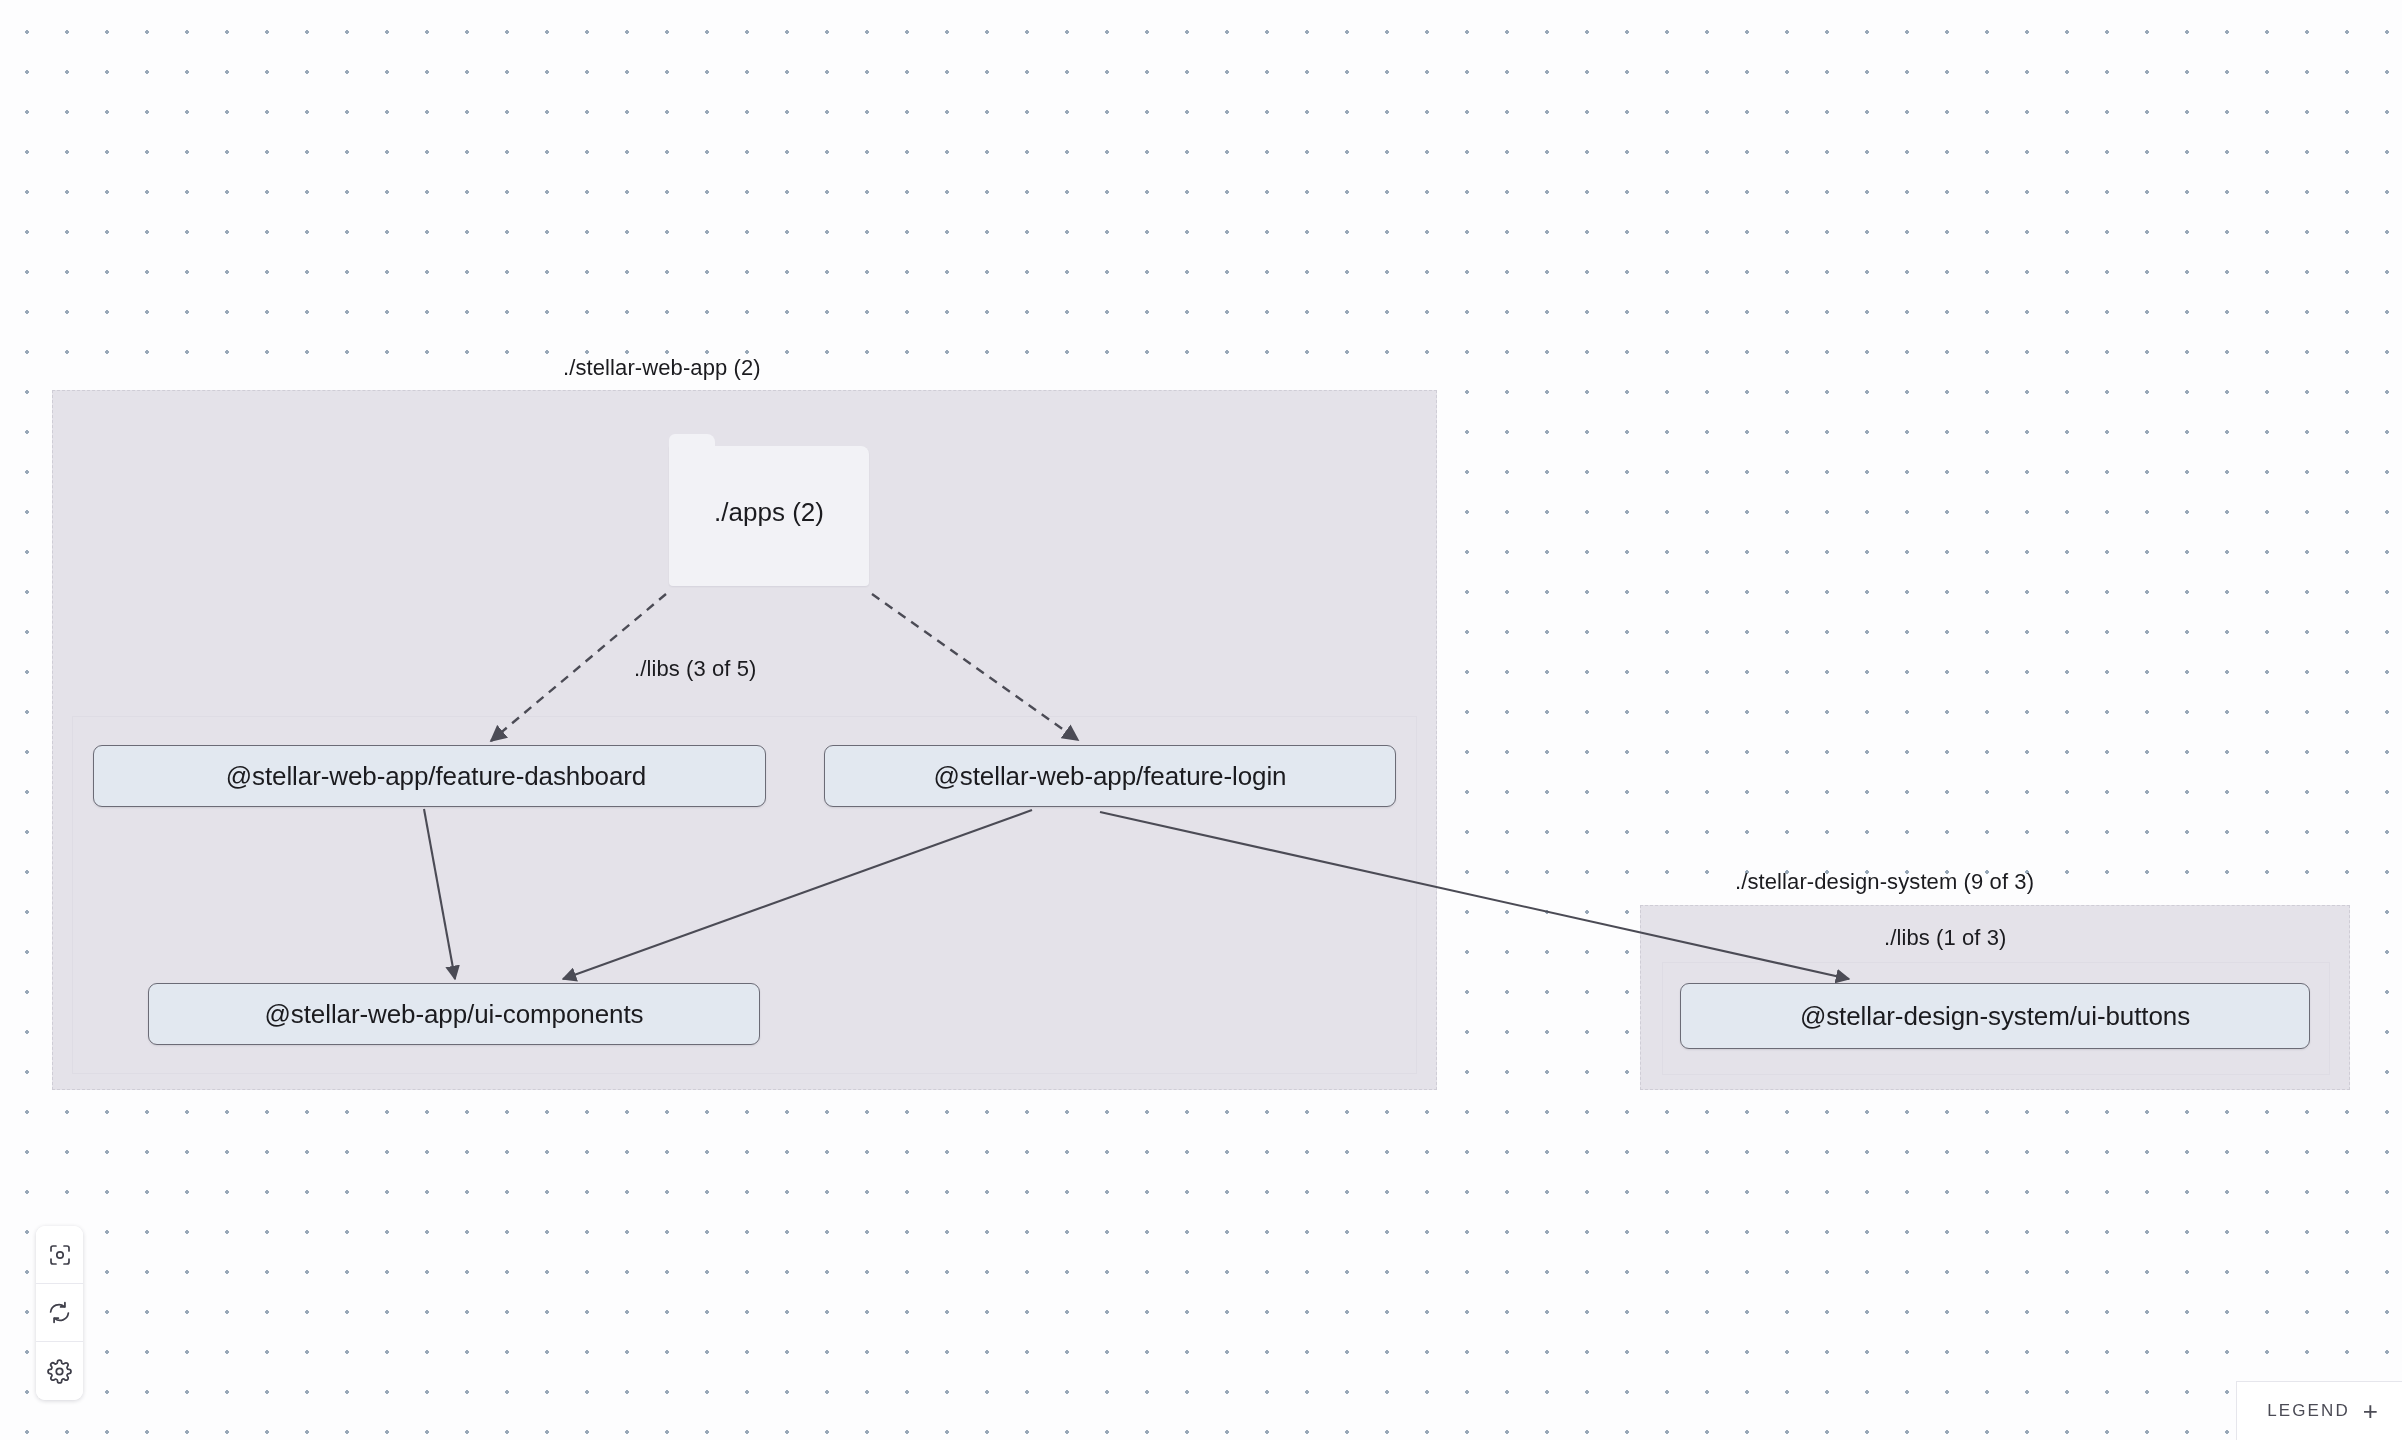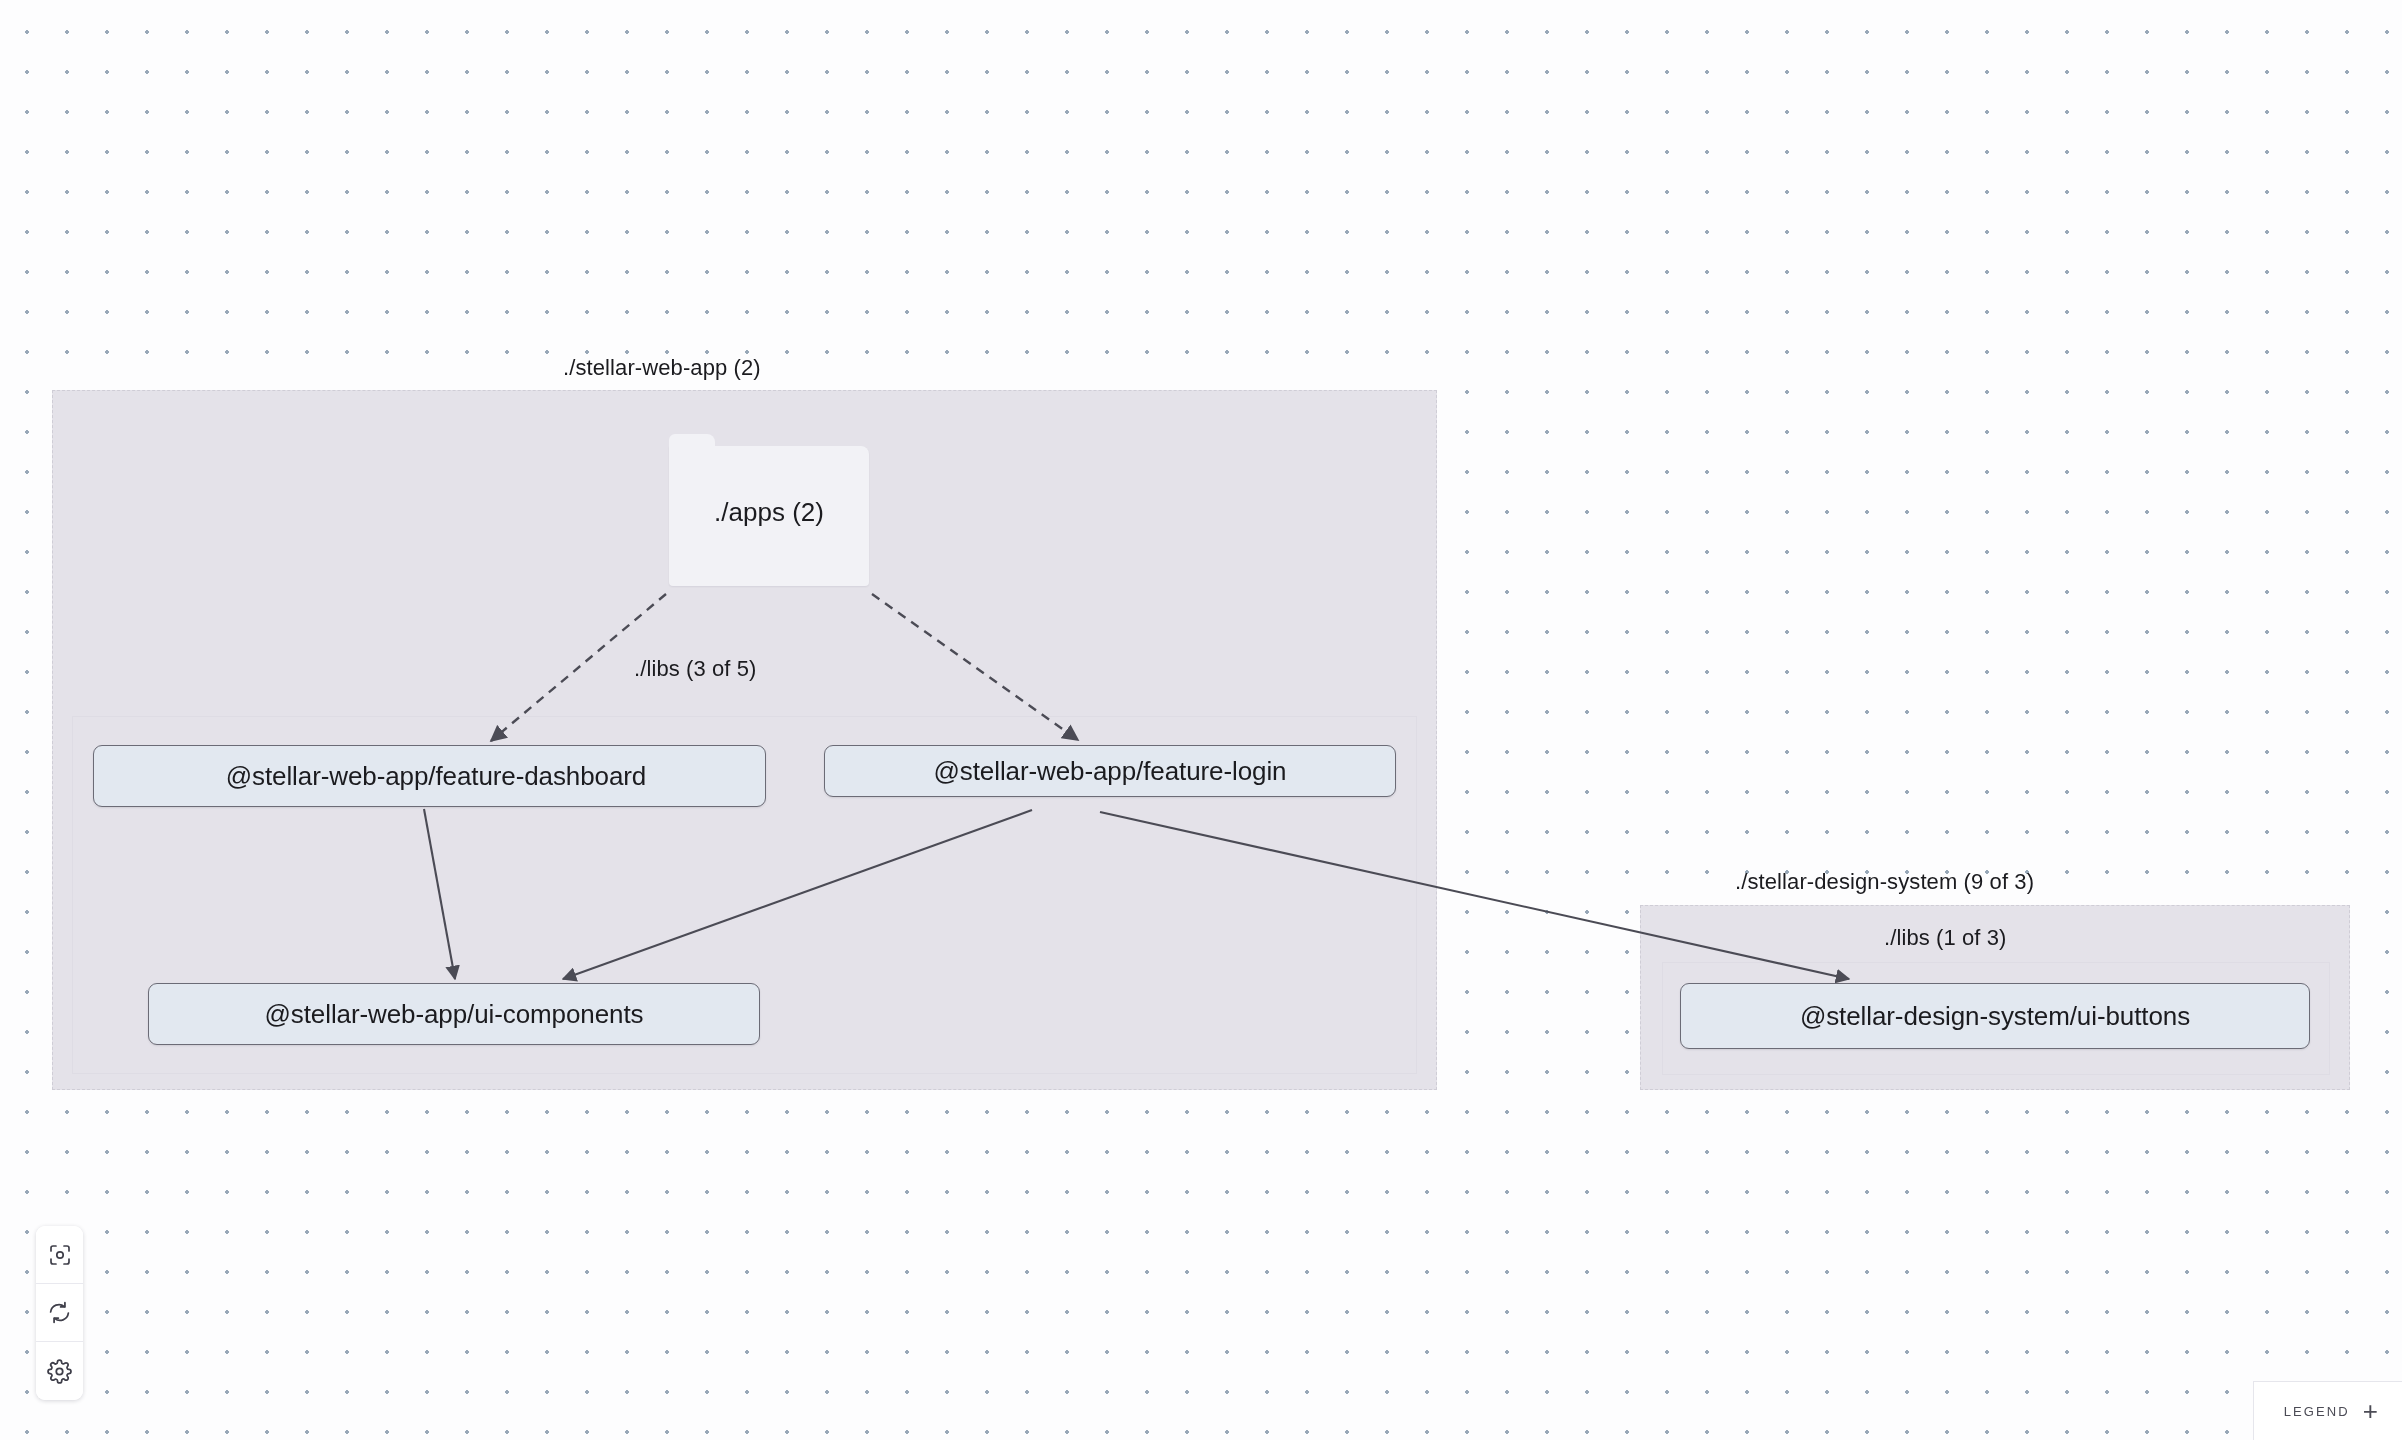--- a/index.html
+++ b/index.html
@@ -146,21 +146,21 @@
     padding: 16px 24px 16px 30px;
     display: flex;
     align-items: center;
     gap: 13px;
     z-index: 20;
     cursor: pointer;
     min-width: 148px;
     justify-content: center;
   }
   #legend-panel .legend-text {
-    font-size: 13px;
+    font-size: 17px;
     letter-spacing: 2.1px;
     color: #4b4b55;
   }
   #legend-panel .legend-plus {
     font-size: 26px;
     color: #4b4b55;
     line-height: 1;
     font-weight: 300;
   }
 </style>
@@ -207,21 +207,21 @@
     <div class="folder-tab"></div>
     <div class="folder-body">
       <span class="folder-label">./apps (2)</span>
     </div>
   </div>
 
   <div class="project-node" style="left:93px; top:745px; width:673px; height:62px;padding-left:29px;">
     <span class="project-label">@stellar-web-app/feature-dashboard</span>
   </div>
 
-  <div class="project-node" style="left:824px; top:745px; width:572px; height:52px;justify-content:center;">
+  <div class="project-node" style="left:824px; top:745px; width:572px; height:62px;justify-content:center;">
     <span class="project-label">@stellar-web-app/feature-login</span>
   </div>
 
   <div class="project-node" style="left:148px; top:983px; width:612px; height:62px;">
     <span class="project-label">@stellar-web-app/ui-components</span>
   </div>
 
   <div class="project-node" style="left:1680px; top:983px; width:630px; height:66px;">
     <span class="project-label">@stellar-design-system/ui-buttons</span>
   </div>

